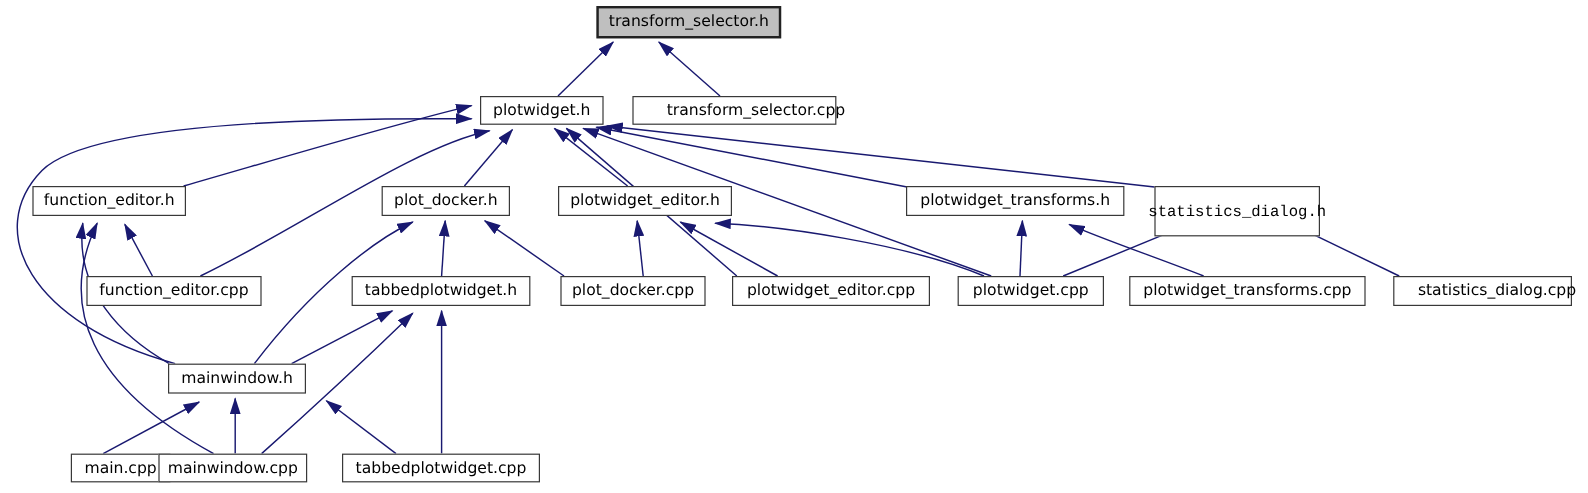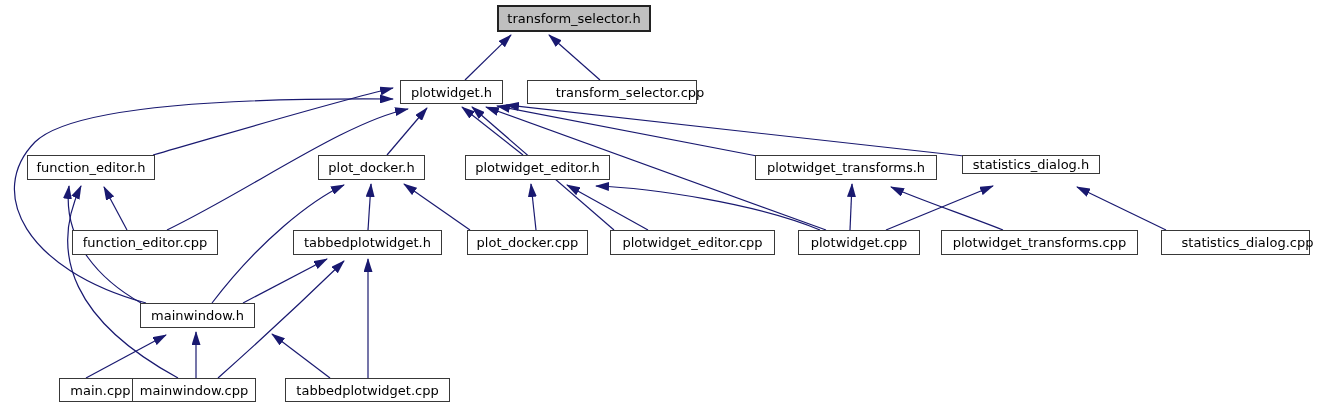--- a/index.html
+++ b/index.html
@@ -70,21 +70,21 @@
       <path d="M1166,230 L1077,187" fill="none" stroke="#191970" stroke-width="1.2" marker-end="url(#arrow)"></path>
     </svg>
   <div id="node-layer">
       <div class="node highlight" style="left: 453px; top: 5px; width: 154px; height: 27px; margin-left: 44px;">transform_selector.h</div>
       <div class="node" style="left: 400px; top: 80px; width: 103px; height: 24px;">plotwidget.h</div>
       <div class="node" style="left: 527px; top: 80px; width: 170px; height: 24px; padding-left: 36px;">transform_selector.cpp</div>
       <div class="node" style="left: 27px; top: 155px; width: 128px; height: 25px;">function_editor.h</div>
       <div class="node" style="left: 318px; top: 155px; width: 107px; height: 25px;">plot_docker.h</div>
       <div class="node" style="left: 465px; top: 155px; width: 145px; height: 25px;">plotwidget_editor.h</div>
       <div class="node" style="left: 755px; top: 155px; width: 182px; height: 25px;">plotwidget_transforms.h</div>
-      <div class="node" style="left: 962px; top: 155px; width: 138px; height: 19px;">statistics_dialog.h</div>
+      <div class="node" style="left: 962px; top: 155px; width: 138px; height: 42px; font-family: Liberation Mono, monospace;">statistics_dialog.h</div>
       <div class="node" style="left: 72px; top: 230px; width: 146px; height: 25px;">function_editor.cpp</div>
       <div class="node" style="left: 293px; top: 230px; width: 149px; height: 25px;">tabbedplotwidget.h</div>
       <div class="node" style="left: 467px; top: 230px; width: 121px; height: 25px;">plot_docker.cpp</div>
       <div class="node" style="left: 610px; top: 230px; width: 165px; height: 25px;">plotwidget_editor.cpp</div>
       <div class="node" style="left: 798px; top: 230px; width: 122px; height: 25px;">plotwidget.cpp</div>
       <div class="node" style="left: 941px; top: 230px; width: 197px; height: 25px;">plotwidget_transforms.cpp</div>
       <div class="node" style="left: 1161px; top: 230px; width: 149px; height: 25px; padding-left: 24px;">statistics_dialog.cpp</div>
       <div class="node" style="left: 140px; top: 303px; width: 115px; height: 25px;">mainwindow.h</div>
       <div class="node" style="left: 25px; top: 378px; width: 83px; height: 24px; margin-left: 34px;">main.cpp</div>
       <div class="node" style="left: 132px; top: 378px; width: 124px; height: 24px;">mainwindow.cpp</div>

